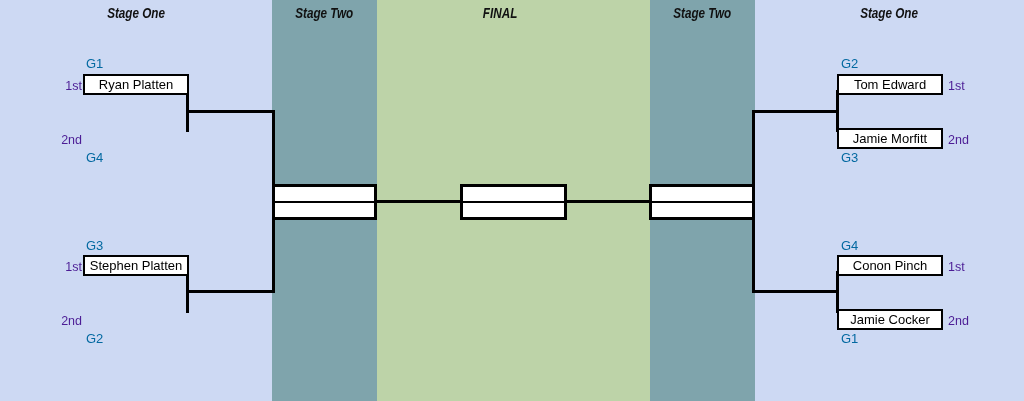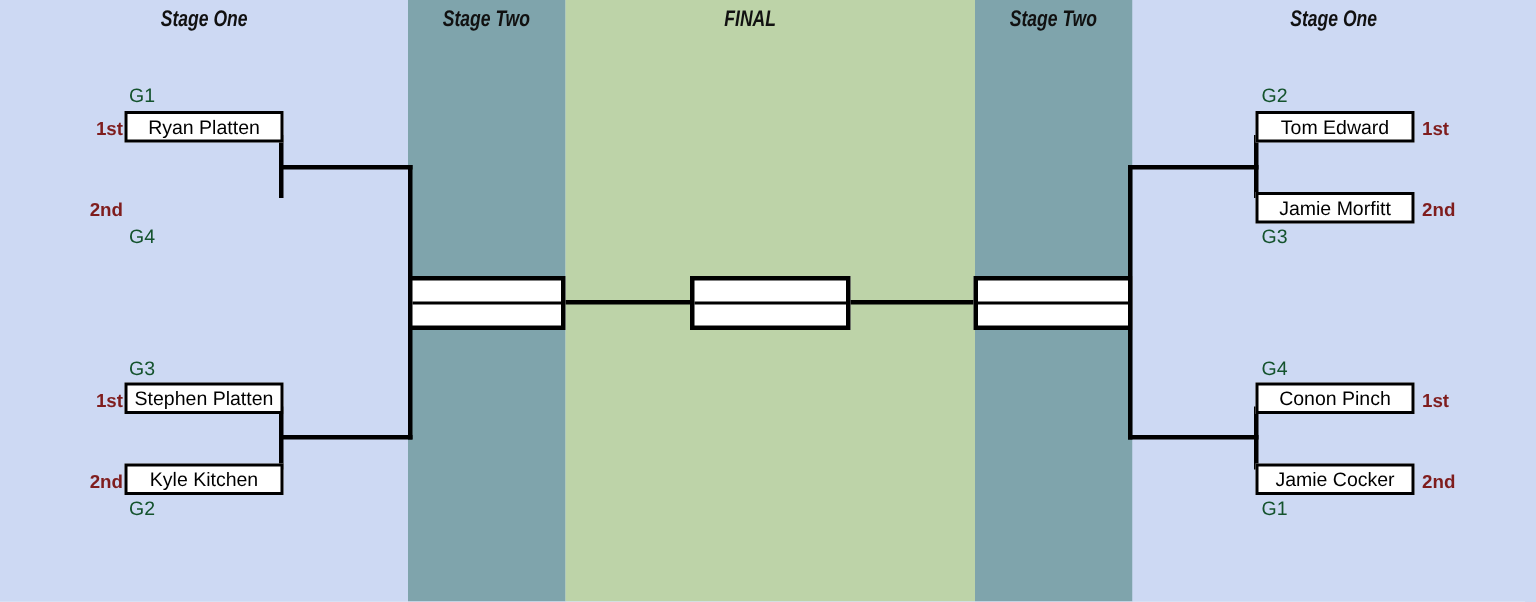--- a/index.html
+++ b/index.html
@@ -57,29 +57,28 @@
     align-items: center;
     justify-content: center;
     font-size: 13px;
     color: #000;
     white-space: nowrap;
   }
 
   .game-label {
     position: absolute;
     font-size: 13px;
-    color: #14532d;
+    color: #0369a1;
   }
 
   .seed-label {
     position: absolute;
     font-size: 12.5px;
-    color: #7f1d1d;
+    color: #4c1d95;
     width: 34px;
-    font-weight: bold;
   }
   .seed-left  { text-align: right; }
   .seed-right { text-align: left; }
 
   .slot {
     position: absolute;
     top: 184px;
     height: 36px;
     background: #fff;
     border: 3px solid #000;
@@ -156,21 +155,20 @@
   <div class="game-label" style="left:86px; top:56px;">G1</div>
   <div class="seed-label seed-left" style="left:48px; top:79px;">1st</div>
   <div class="pbox" style="left:83px; top:74px;">Ryan Platten</div>
   <div class="seed-label seed-left" style="left:48px; top:133px;">2nd</div>
   <div class="game-label" style="left:86px; top:150px;">G4</div>
 
   <div class="game-label" style="left:86px; top:238px;">G3</div>
   <div class="seed-label seed-left" style="left:48px; top:260px;">1st</div>
   <div class="pbox" style="left:83px; top:255px;">Stephen Platten</div>
   <div class="seed-label seed-left" style="left:48px; top:314px;">2nd</div>
-  <div class="pbox" style="left:83px; top:309px;">Kyle Kitchen</div>
   <div class="game-label" style="left:86px; top:331px;">G2</div>
 
   <div class="game-label" style="left:841px; top:56px;">G2</div>
   <div class="pbox" style="left:837px; top:74px;">Tom Edward</div>
   <div class="seed-label seed-right" style="left:948px; top:79px;">1st</div>
   <div class="pbox" style="left:837px; top:128px;">Jamie Morfitt</div>
   <div class="seed-label seed-right" style="left:948px; top:133px;">2nd</div>
   <div class="game-label" style="left:841px; top:150px;">G3</div>
 
   <div class="game-label" style="left:841px; top:238px;">G4</div>

